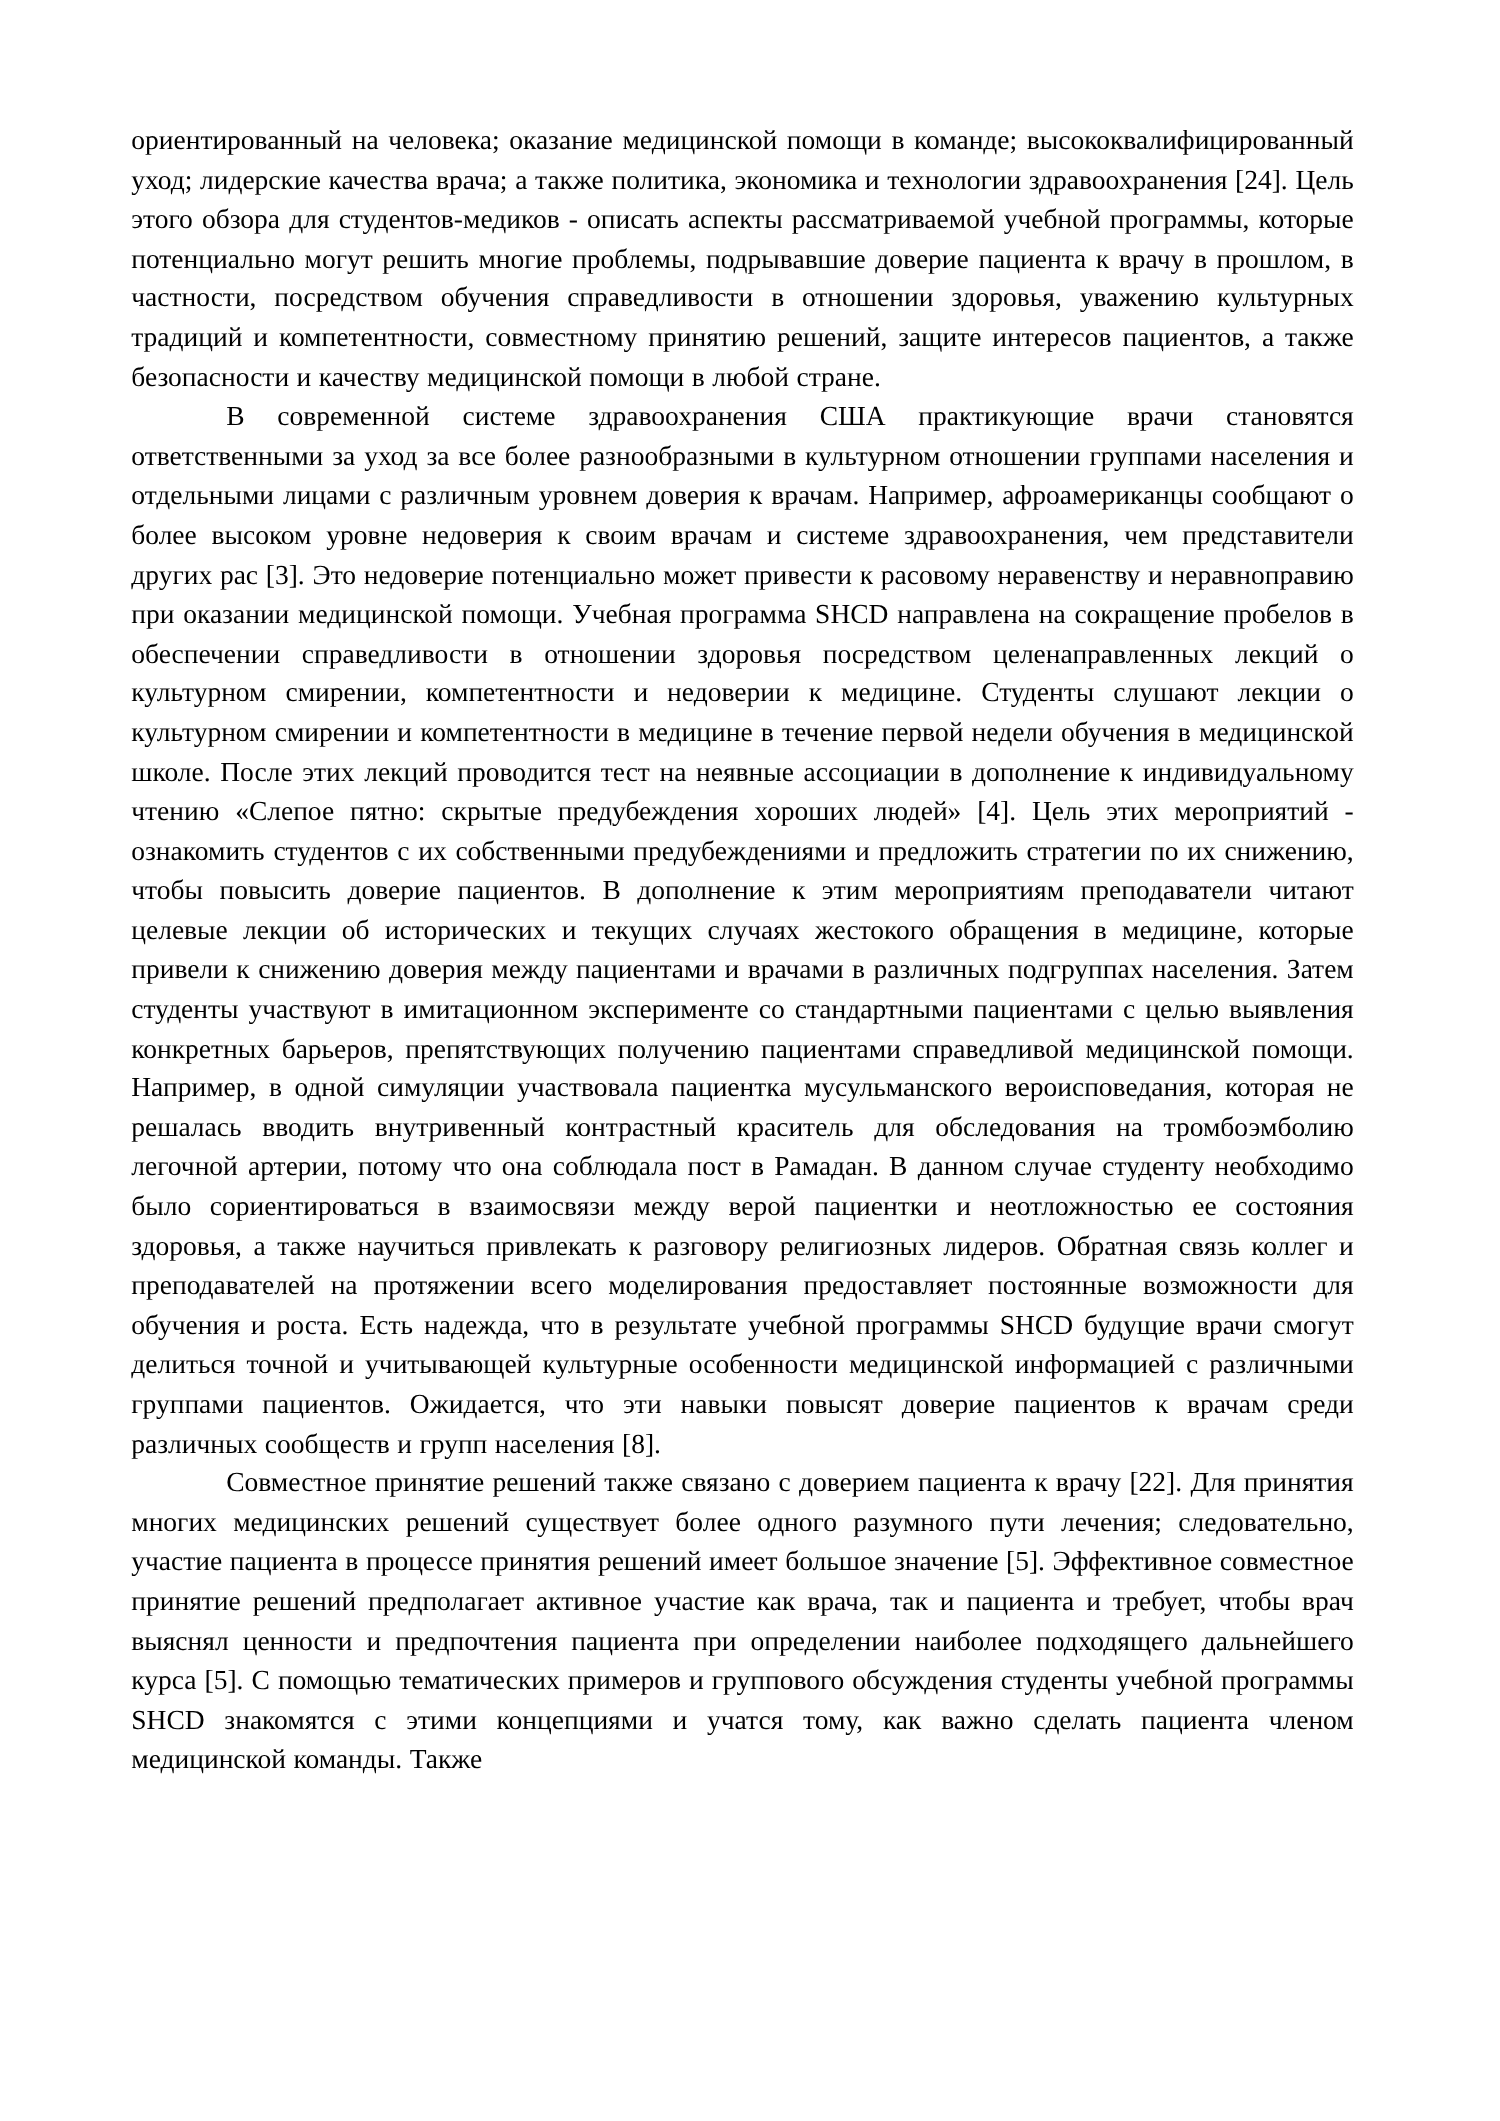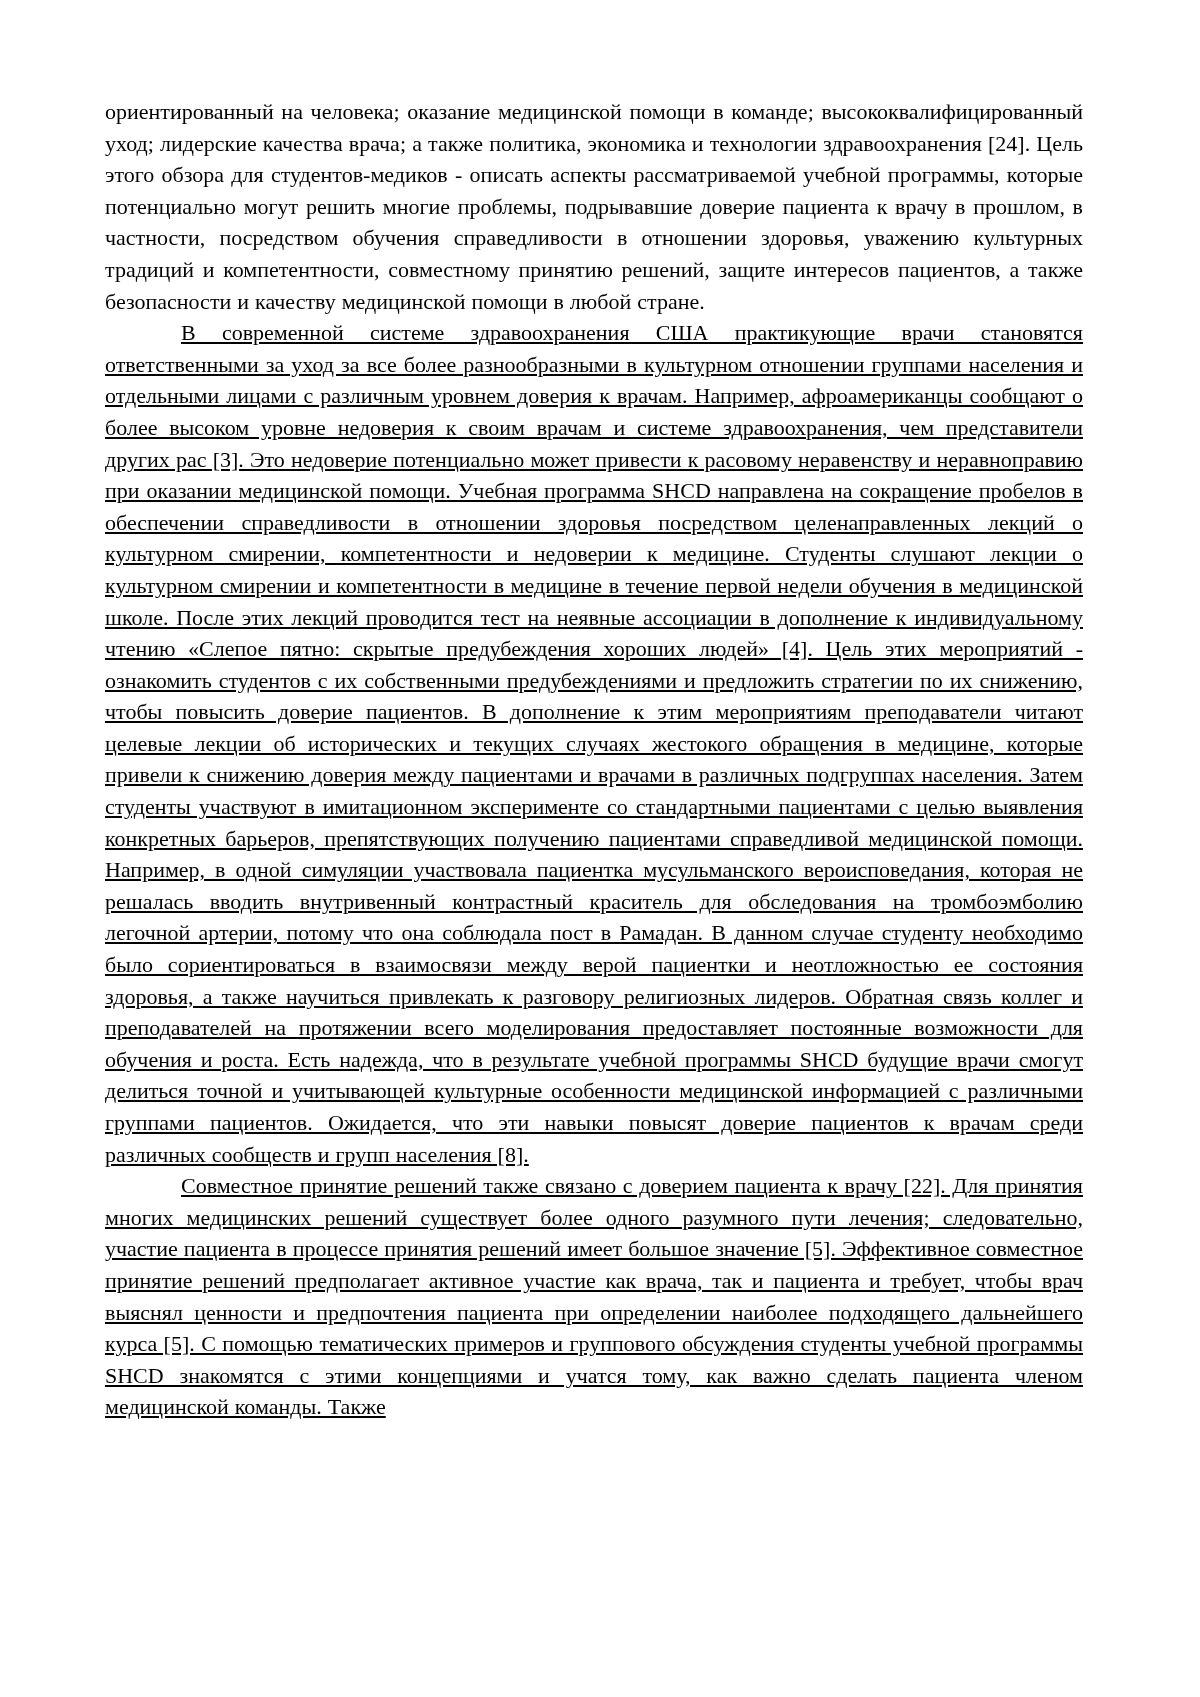--- a/index.html
+++ b/index.html
@@ -27,21 +27,20 @@
     font-size: 22px;
     line-height: 31.6px;
     text-align: justify;
     text-justify: inter-word;
     hyphens: none;
     word-spacing: 0.5px;
     color: #000000;
   }
   .doc-paragraph.indented {
     text-indent: 76px;
-    text-decoration: underline;
   }
 </style>
 </head>
 <body>
 
 <div class="page">
   <p class="doc-paragraph">ориентированный на человека; оказание медицинской помощи в команде; высококвалифицированный уход; лидерские качества врача; а также политика, экономика и технологии здравоохранения [24]. Цель этого обзора для студентов-медиков - описать аспекты рассматриваемой учебной программы, которые потенциально могут решить многие проблемы, подрывавшие доверие пациента к врачу в прошлом, в частности, посредством обучения справедливости в отношении здоровья, уважению культурных традиций и компетентности, совместному принятию решений, защите интересов пациентов, а также безопасности и качеству медицинской помощи в любой стране.</p>
   <p class="doc-paragraph indented">В современной системе здравоохранения США практикующие врачи становятся ответственными за уход за все более разнообразными в культурном отношении группами населения и отдельными лицами с различным уровнем доверия к врачам. Например, афроамериканцы сообщают о более высоком уровне недоверия к своим врачам и системе здравоохранения, чем представители других рас [3]. Это недоверие потенциально может привести к расовому неравенству и неравноправию при оказании медицинской помощи. Учебная программа SHCD направлена на сокращение пробелов в обеспечении справедливости в отношении здоровья посредством целенаправленных лекций о культурном смирении, компетентности и недоверии к медицине. Студенты слушают лекции о культурном смирении и компетентности в медицине в течение первой недели обучения в медицинской школе. После этих лекций проводится тест на неявные ассоциации в дополнение к индивидуальному чтению «Слепое пятно: скрытые предубеждения хороших людей» [4]. Цель этих мероприятий - ознакомить студентов с их собственными предубеждениями и предложить стратегии по их снижению, чтобы повысить доверие пациентов. В дополнение к этим мероприятиям преподаватели читают целевые лекции об исторических и текущих случаях жестокого обращения в медицине, которые привели к снижению доверия между пациентами и врачами в различных подгруппах населения. Затем студенты участвуют в имитационном эксперименте со стандартными пациентами с целью выявления конкретных барьеров, препятствующих получению пациентами справедливой медицинской помощи. Например, в одной симуляции участвовала пациентка мусульманского вероисповедания, которая не решалась вводить внутривенный контрастный краситель для обследования на тромбоэмболию легочной артерии, потому что она соблюдала пост в Рамадан. В данном случае студенту необходимо было сориентироваться в взаимосвязи между верой пациентки и неотложностью ее состояния здоровья, а также научиться привлекать к разговору религиозных лидеров. Обратная связь коллег и преподавателей на протяжении всего моделирования предоставляет постоянные возможности для обучения и роста. Есть надежда, что в результате учебной программы SHCD будущие врачи смогут делиться точной и учитывающей культурные особенности медицинской информацией с различными группами пациентов. Ожидается, что эти навыки повысят доверие пациентов к врачам среди различных сообществ и групп населения [8].</p>
   <p class="doc-paragraph indented">Совместное принятие решений также связано с доверием пациента к врачу [22]. Для принятия многих медицинских решений существует более одного разумного пути лечения; следовательно, участие пациента в процессе принятия решений имеет большое значение [5]. Эффективное совместное принятие решений предполагает активное участие как врача, так и пациента и требует, чтобы врач выяснял ценности и предпочтения пациента при определении наиболее подходящего дальнейшего курса [5]. С помощью тематических примеров и группового обсуждения студенты учебной программы SHCD знакомятся с этими концепциями и учатся тому, как важно сделать пациента членом медицинской команды. Также</p>
 </div>

